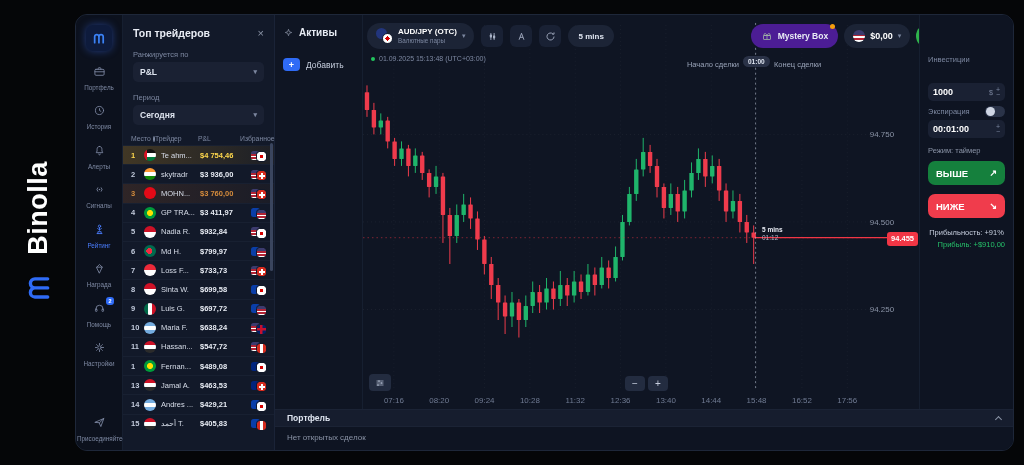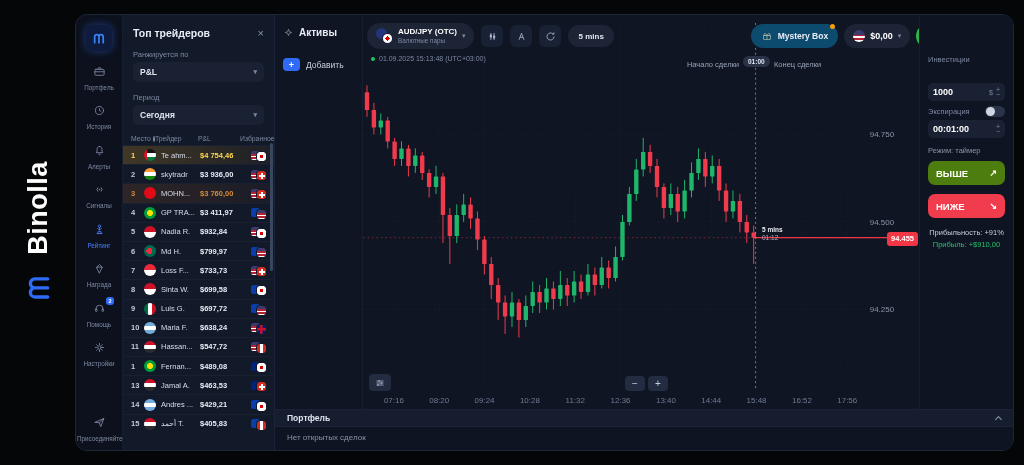--- a/index.html
+++ b/index.html
@@ -107,21 +107,21 @@
   .countdown{position:absolute;left:399px;top:211px;line-height:8px;}
   .cd-tf{font-size:6.5px;font-weight:bold;color:#e8ecf4;}
   .cd-t{font-size:6.5px;color:#aab4c8;}
   .price-badge{position:absolute;right:1px;top:217px;background:#f23645;color:#fff;font-size:7.5px;font-weight:bold;padding:2.5px 4px;border-radius:3px;}
   .zoomers{position:absolute;left:262px;top:361px;display:flex;gap:3px;}
   .z-btn{width:20px;height:15px;border-radius:4px;background:#232c40;color:#c6cede;font-size:10px;display:flex;align-items:center;justify-content:center;cursor:pointer;line-height:0;}
   .chart-settings{position:absolute;left:6px;top:359px;width:22px;height:17px;border-radius:4px;background:#232c40;display:flex;align-items:center;justify-content:center;color:#aab4c8;cursor:pointer;}
 
   
   .topbar-right{position:absolute;top:9px;right:6px;display:flex;align-items:center;gap:6px;}
-  .mb-pill{height:24px;background:#0c4a6e;border-radius:12px;padding:0 10px;display:flex;align-items:center;gap:5px;position:relative;cursor:pointer;}
+  .mb-pill{height:24px;background:#4c1d95;border-radius:12px;padding:0 10px;display:flex;align-items:center;gap:5px;position:relative;cursor:pointer;}
   .mb-pill svg{color:#9fb3a6;}
   .mb-lb{font-size:8.5px;font-weight:bold;color:#e8ecf4;}
   .mb-dot{position:absolute;top:0px;right:3px;width:5px;height:5px;border-radius:50%;background:#f59e0b;}
   .bal-pill{height:24px;background:#1c2436;border-radius:12px;padding:0 9px;display:flex;align-items:center;gap:5px;cursor:pointer;}
   .bal-flag{width:12px;height:12px;border-radius:50%;}
   .bal-lb{font-size:9px;font-weight:bold;color:#fff;}
   .dep-btn{height:24px;border-radius:12px;background:#2fb24c;color:#fff;font-size:9px;font-weight:bold;padding:0 12px;display:flex;align-items:center;cursor:pointer;}
   .avatar{width:24px;height:24px;border-radius:7px;background:#232b3d;display:flex;align-items:center;justify-content:center;color:#9aa5bb;cursor:pointer;}
 
   
@@ -129,25 +129,25 @@
   .tp-label{font-size:7.5px;color:#7c87a0;margin-bottom:19px;}
   .tp-row{display:flex;align-items:center;justify-content:space-between;margin-top:5px;margin-bottom:3px;}
   .tp-input{height:18px;background:#1a2133;border-radius:5px;display:flex;align-items:center;padding:0 5px;gap:3px;}
   .tp-val{flex:1;font-size:9px;font-weight:bold;color:#fff;}
   .tp-cur{font-size:7px;color:#7c87a0;}
   .stepper{display:flex;flex-direction:column;line-height:5.5px;color:#7c87a0;font-size:7px;text-align:center;cursor:pointer;}
   .toggle{width:20px;height:11px;border-radius:6px;background:#2a3348;position:relative;cursor:pointer;}
   .toggle .knob{position:absolute;left:1px;top:1px;width:9px;height:9px;border-radius:50%;background:#cfd6e4;}
   .tp-mode{font-size:7.5px;color:#8a93a6;margin:8px 0 6px;}
   .btn-up,.btn-down{height:24px;border-radius:7px;display:flex;align-items:center;justify-content:space-between;padding:0 8px;color:#fff;font-size:9.5px;font-weight:bold;cursor:pointer;}
-  .btn-up{background:#4d7c0f;margin-bottom:9px;}
+  .btn-up{background:#15803d;margin-bottom:9px;}
   .btn-down{background:#f03c4c;}
   .btn-arrow{font-size:9px;}
   .tp-profit1{font-size:7.5px;color:#c6cede;text-align:center;margin-top:10px;}
-  .tp-profit2{font-size:7.5px;color:#26c06a;text-align:center;margin-top:3px;}
+  .tp-profit2{font-size:7.5px;color:#26c06a;text-align:right;margin-top:3px;}
 
   
   .bottom-panel{position:absolute;left:0;right:0;bottom:0;height:41px;background:#0e1422;}
   .pf-bar{height:18px;background:#161d2e;border-top:1px solid #1b2335;border-bottom:1px solid #1b2335;display:flex;align-items:center;justify-content:space-between;padding:0 12px;cursor:pointer;}
   .pf-title{font-size:8.5px;font-weight:bold;color:#dfe5f0;}
   .chev-up{width:5px;height:5px;border-left:1.3px solid #8a93a6;border-top:1.3px solid #8a93a6;transform:rotate(45deg);margin-top:2px;}
   .pf-empty{padding:6px 12px;font-size:8px;color:#8a93a6;}
 </style>
 </head>
 <body>

